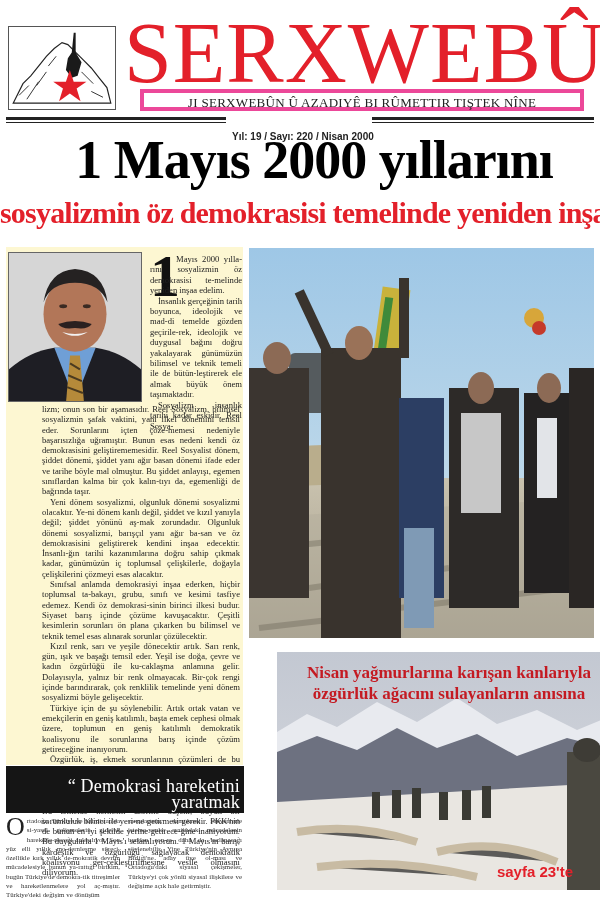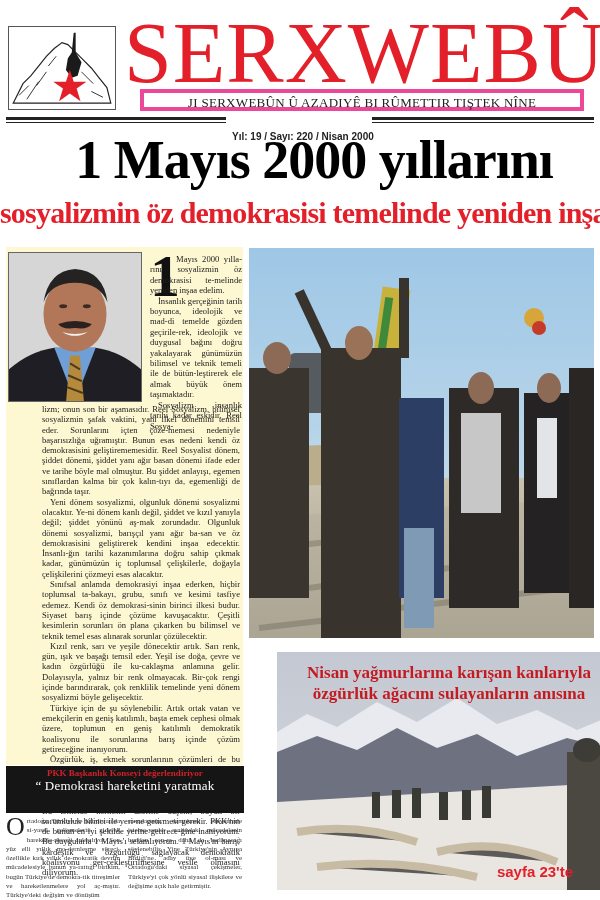--- a/index.html
+++ b/index.html
@@ -39,21 +39,21 @@
 
   
   .memorial-photo { position: absolute; left: 249px; top: 652px; width: 344px; height: 238px; overflow: hidden; background: #000000; margin-left: 28px; }
   .memorial-photo svg { position: absolute; left: 0; top: 0; width: 100%; height: 100%; display: block; }
   .memorial-caption { position: absolute; left: 0; top: 10px; width: 100%; text-align: center; font-family: "Liberation Serif", serif; font-weight: bold; font-size: 17px; line-height: 21px; color: #c41a22; }
   .memorial-ref { position: absolute; right: 48px; bottom: 10px; font-family: "Liberation Sans", sans-serif; font-weight: bold; font-size: 15px; color: #e3202a; }
 
   
   .sub-banner { position: absolute; left: 6px; top: 766px; width: 238px; height: 47px; background: #151515; }
   .sub-kicker { position: absolute; left: 0; top: 2px; width: 100%; text-align: center; font-family: "Liberation Serif", serif; font-size: 9px; font-weight: bold; color: #d0202a; }
-  .sub-title { position: absolute; left: 4px; top: 12px; width: 230px; text-align: center; font-family: "Liberation Serif", serif; font-size: 13px; line-height: 16px; color: #ffffff; letter-spacing: 0.2px; }
+  .sub-title { position: absolute; left: 4px; top: 12px; width: 230px; text-align: right; font-family: "Liberation Serif", serif; font-size: 18px; line-height: 16px; color: #ffffff; letter-spacing: 0.2px; }
   .sub-col { position: absolute; top: 816px; width: 114px; font-size: 6.9px; line-height: 9.3px; color: #333; text-align: justify; }
   .sub-col.left { left: 6px; }
   .sub-col.right { left: 128px; }
   .sub-dropcap { float: left; font-size: 26px; line-height: 20px; margin-right: 2px; margin-top: 1px; color: #222; }
   .sub-more { position: absolute; left: 190px; top: 880px; width: 52px; text-align: right; font-family: "Liberation Serif", serif; font-style: italic; font-weight: bold; font-size: 8px; color: #333; margin-top: 48px; }
   .sub-more .num { color: #e3202a; }
 </style>
 </head>
 <body>
 
@@ -171,21 +171,20 @@
     <ellipse cx="310" cy="98" rx="14" ry="12" fill="#3e3c36"></ellipse>
   </svg>
   <div class="memorial-caption">
     <div>Nisan yağmurlarına karışan kanlarıyla</div>
     <div>özgürlük ağacını sulayanların anısına</div>
   </div>
   <div class="memorial-ref">sayfa 23'te</div>
 </div>
 
 <div class="sub-banner">
-  <div class="sub-kicker">PKK Başkanlık Konseyi değerlendiriyor</div>
   <div class="sub-title">
     <div>“ Demokrasi hareketini yaratmak</div>
   </div>
 </div>
 <div class="sub-col left">
   <span class="sub-dropcap">O</span><span>rtadoğu, Türkiye ve Kürdistan'da si-yasal gelişmelerin giderek hareketle-neceği anlaşılıyor. Son yüz elli yıllık mo-dernleşme süreci, özellikle kırk yıllık de-mokratik devrim mücadelesiyle bunun ya-rattığı birikim, bugün Türkiye'de demokra-tik titreşimler ve hareketlenmelere yol aç-mıştır. Türkiye'deki değişim ve dönüşüm</span>
 </div>
 <div class="sub-col right">
   <span>sancılarının, demokrasi isteyenlerle isteme-yenler arasındaki mücadelenin bundan son-ra daha da hızlanacağı söylenebilir. Yine Türkiye'nin Avrupa Birliği'ne aday üye ol-ması ve Ortadoğu'daki siyasal çekişmeler, Türkiye'yi çok yönlü siyasal ilişkilere ve değişime açık hale getirmiştir.</span>
 </div>

